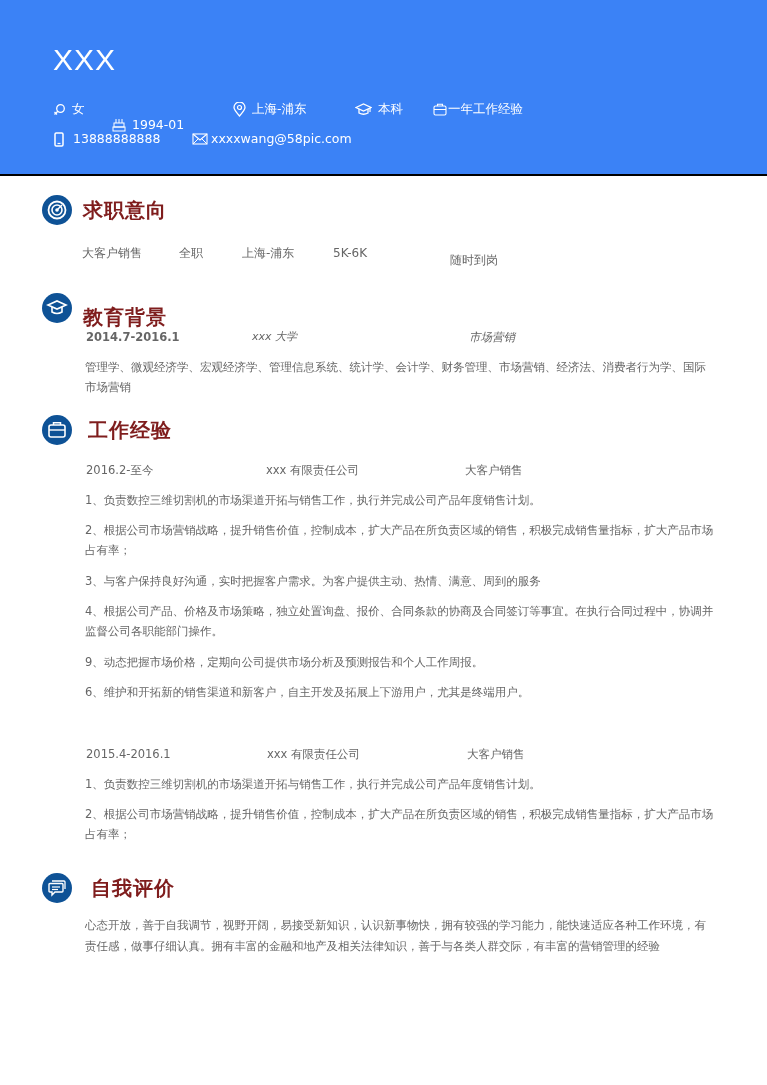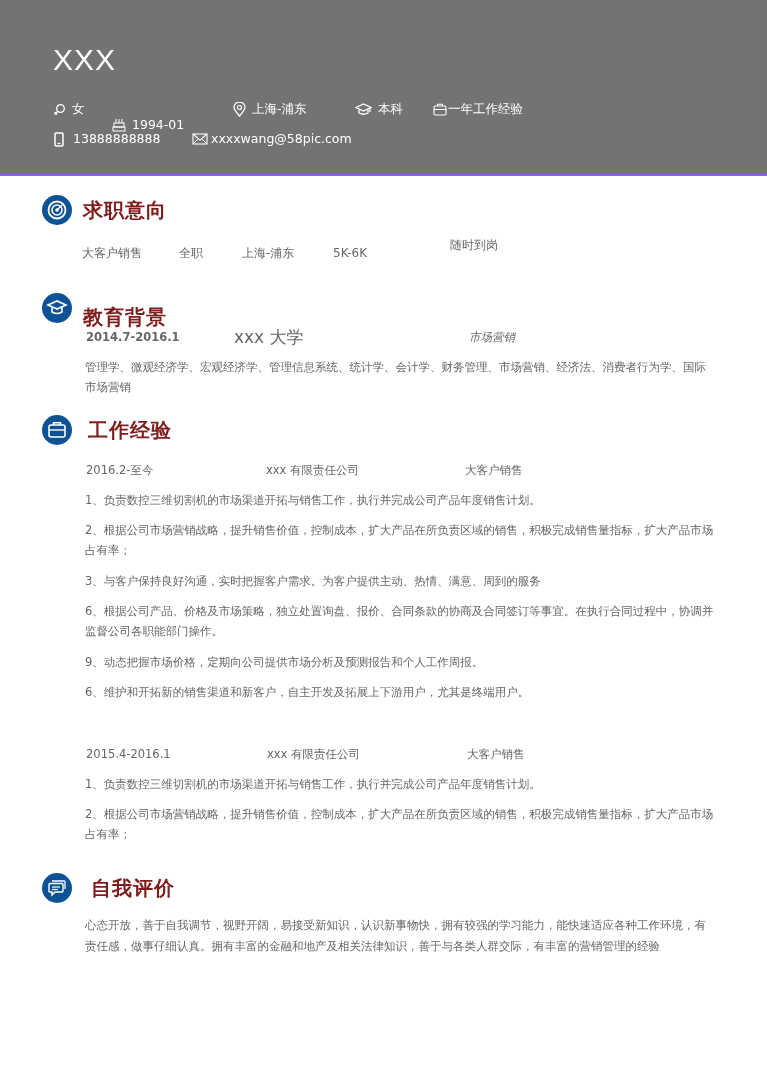--- a/index.html
+++ b/index.html
@@ -1,22 +1,22 @@
 <!DOCTYPE html>
 <html><head>
   <meta charset="utf-8">
   <style>
     * { margin: 0; padding: 0; box-sizing: border-box; }
     html, body { width: 767px; height: 1085px; background: #ffffff; overflow: hidden; }
     body { font-family: "DejaVu Sans", "Liberation Sans", sans-serif; position: relative; color: #666; }
 
     .header {
       position: absolute; left: 0; top: 0; width: 767px; height: 176px;
-      background: #737373;
-      border-bottom: 2px solid #8b5cf6;
+      background: #3b82f6;
+      border-bottom: 2px solid #000000;
     }
     .name {
       position: absolute; left: 53px; top: 42px;
       font-family: "Liberation Sans", sans-serif;
       font-size: 30px; color: #ffffff; letter-spacing: 1px; line-height: 36px;
     }
     .info-item {
       position: absolute; display: flex; align-items: center;
       color: #ffffff; font-size: 12.5px; line-height: 16px; white-space: nowrap;
     }
@@ -120,54 +120,54 @@
       <circle cx="11" cy="11" r="1.8" fill="#fff"></circle>
       <line x1="11" y1="11" x2="16" y2="6" stroke="#fff" stroke-width="1.4"></line>
     </svg>
   </div>
   <div class="section-title" style="margin-left:11px;">求职意向</div>
 </div>
 <div class="row" style="left:82px; top:245px;">大客户销售</div>
 <div class="row" style="left:179px; top:245px;">全职</div>
 <div class="row" style="left:242px; top:245px;">上海-浦东</div>
 <div class="row" style="left:333px; top:245px;">5K-6K</div>
-<div class="row" style="left:402px; top:237px;padding-left:48px;">随时到岗</div>
+<div class="row" style="left:402px; top:252px;padding-left:48px;">随时到岗</div>
 
 <div class="section-head" style="top:287px;">
   <div class="section-icon">
     <svg width="22" height="20" viewBox="0 0 22 20">
       <path d="M2 7 L11 3 L20 7 L11 11 Z" fill="none" stroke="#fff" stroke-width="1.6"></path>
       <path d="M6 9 L6 14 Q11 17 16 14 L16 9" fill="none" stroke="#fff" stroke-width="1.6"></path>
     </svg>
   </div>
   <div class="section-title" style="margin-left:11px;margin-top:18px;">教育背景</div>
 </div>
 <div class="row" style="left:86px; top:329px; font-size:11.5px;font-weight:bold;">2014.7-2016.1</div>
-<div class="row" style="left:234px; top:329px; font-size:17px;">xxx 大学</div>
+<div class="row" style="left:252px; top:329px; font-size:11px;font-style:italic;">xxx 大学</div>
 <div class="row" style="left:469px; top:329px; font-size:11.5px;font-style:italic;">市场营销</div>
 <div class="para" style="top:357px;">管理学、微观经济学、宏观经济学、管理信息系统、统计学、会计学、财务管理、市场营销、经济法、消费者行为学、国际市场营销</div>
 
 <div class="section-head" style="top:415px;">
   <div class="section-icon">
     <svg width="20" height="18" viewBox="0 0 20 18">
       <rect x="2" y="4" width="16" height="12" rx="2" fill="none" stroke="#fff" stroke-width="1.6"></rect>
       <path d="M6.5 4 L6.5 1.8 L13.5 1.8 L13.5 4" fill="none" stroke="#fff" stroke-width="1.5"></path>
       <line x1="2" y1="9" x2="18" y2="9" stroke="#fff" stroke-width="1.4"></line>
     </svg>
   </div>
   <div class="section-title" style="margin-left:16px;">工作经验</div>
 </div>
 
 <div class="row" style="left:86px; top:462px; font-size:11.5px;">2016.2-至今</div>
 <div class="row" style="left:266px; top:462px; font-size:11.5px;">xxx 有限责任公司</div>
 <div class="row" style="left:465px; top:462px; font-size:11.5px;">大客户销售</div>
 <div class="para" style="top:490px;">1、负责数控三维切割机的市场渠道开拓与销售工作，执行并完成公司产品年度销售计划。</div>
 <div class="para" style="top:520px;">2、根据公司市场营销战略，提升销售价值，控制成本，扩大产品在所负责区域的销售，积极完成销售量指标，扩大产品市场占有率；</div>
 <div class="para" style="top:571px;">3、与客户保持良好沟通，实时把握客户需求。为客户提供主动、热情、满意、周到的服务</div>
-<div class="para" style="top:601px;">6、根据公司产品、价格及市场策略，独立处置询盘、报价、合同条款的协商及合同签订等事宜。在执行合同过程中，协调并监督公司各职能部门操作。</div>
+<div class="para" style="top:601px;">4、根据公司产品、价格及市场策略，独立处置询盘、报价、合同条款的协商及合同签订等事宜。在执行合同过程中，协调并监督公司各职能部门操作。</div>
 <div class="para" style="top:652px;">9、动态把握市场价格，定期向公司提供市场分析及预测报告和个人工作周报。</div>
 <div class="para" style="top:682px;">6、维护和开拓新的销售渠道和新客户，自主开发及拓展上下游用户，尤其是终端用户。</div>
 
 <div class="row" style="left:86px; top:746px; font-size:11.5px;">2015.4-2016.1</div>
 <div class="row" style="left:267px; top:746px; font-size:11.5px;">xxx 有限责任公司</div>
 <div class="row" style="left:467px; top:746px; font-size:11.5px;">大客户销售</div>
 <div class="para" style="top:774px;">1、负责数控三维切割机的市场渠道开拓与销售工作，执行并完成公司产品年度销售计划。</div>
 <div class="para" style="top:804px;">2、根据公司市场营销战略，提升销售价值，控制成本，扩大产品在所负责区域的销售，积极完成销售量指标，扩大产品市场占有率；</div>
 
 <div class="section-head" style="top:873px;">

